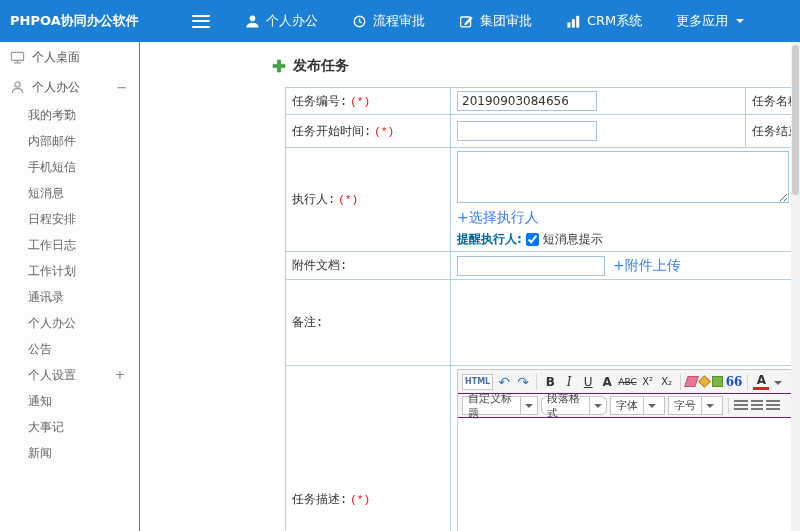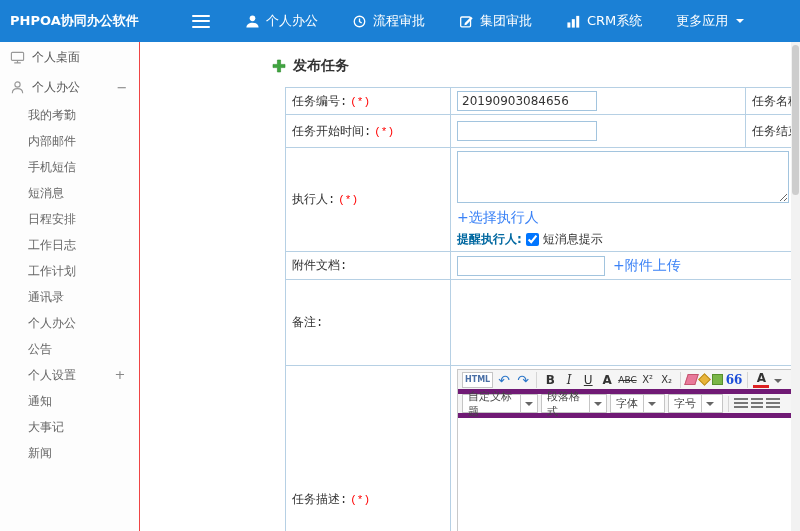--- a/index.html
+++ b/index.html
@@ -55,21 +55,21 @@
   .choose-row { margin-top:3px; }
   .remind-row { margin-top:4px; display:flex; align-items:center; gap:4px; }
   .remind-row b { font-size:12px; color:#0369a1; }
   .remark-ta { width:700px; height:76px; border:none; outline:none; resize:none;
     font-family:"DejaVu Sans","Liberation Sans",sans-serif; }
   .attach-wrap { display:flex; align-items:center; gap:8px; }
 
   
   .editor { width:336px; border:1px solid #c9c9c9; background:#fff; }
   .toolbar { display:flex; align-items:center; gap:3px; padding:2px 4px; background:#f5f5f5;
-    border-bottom:5px solid #701a75; height:24px; }
+    border-bottom:1px solid #701a75; height:24px; }
   .tbtn { min-width:16px; height:18px; line-height:18px; text-align:center; font-size:12px;
     color:#333; cursor:pointer; }
   .tbtn.html { font-size:8px; font-weight:bold; color:#4a6fa5; border:1px solid #c5c5c5;
     background:#fff; padding:0 2px; height:16px; line-height:14px; }
   .tbtn.blue { color:#2f78c9; font-size:14px; }
   .tbtn.b { font-weight:bold; }
   .tbtn.i { font-style:italic; font-family:"DejaVu Serif","Liberation Serif",serif; }
   .tbtn.u { text-decoration:underline; }
   .tbtn.strike { text-decoration:line-through; font-size:9px; }
   .tbtn.small { font-size:10px; }
@@ -78,21 +78,21 @@
   .tsep { width:1px; height:16px; background:#d5d5d5; margin:0 2px; }
   .mini-icon { width:11px; height:11px; display:inline-block; cursor:pointer; }
   .eraser { background:#e8799a; transform:skewX(-18deg); border:1px solid #c4556f; }
   .brush { background:#e8b43a; border:1px solid #b98b1e; transform:rotate(45deg); width:9px; height:9px; }
   .paint { background:#7ab648; border:1px solid #578f2c; }
   .dd { display:flex; align-items:center; border:1px solid #c5c5c5; background:#fff; height:19px;
     font-size:11px; color:#444; padding-left:5px; cursor:pointer; }
   .dd .dd-caret { width:0; height:0; border:4px solid transparent; border-top-color:#666;
     margin:4px 4px 0 4px; }
   .dd .dd-split { width:1px; height:19px; background:#c5c5c5; margin-left:5px; }
-  .dd.w72 { width:76px; } .dd.w64 { width:66px; } .dd.w56 { width:55px; }
+  .dd.w72 { width:76px; } .dd.w64 { width:66px;border-radius:6px; } .dd.w56 { width:55px; }
   .align-icon { width:14px; height:11px; cursor:pointer;
     background:repeating-linear-gradient(to bottom,#777 0 2px,transparent 2px 4px); }
   .align-icon.c { width:12px; }
   .editor-body { height:210px; background:#fff; cursor:text; }
 
   
   .scrollbar { position:fixed; top:42px; right:0; width:9px; bottom:0; background:#f2f2f2; z-index:30; }
   .scrollbar .thumb { position:absolute; top:3px; left:1px; width:7px; height:150px;
     background:#cdcdcd; border-radius:4px; }
 </style>

